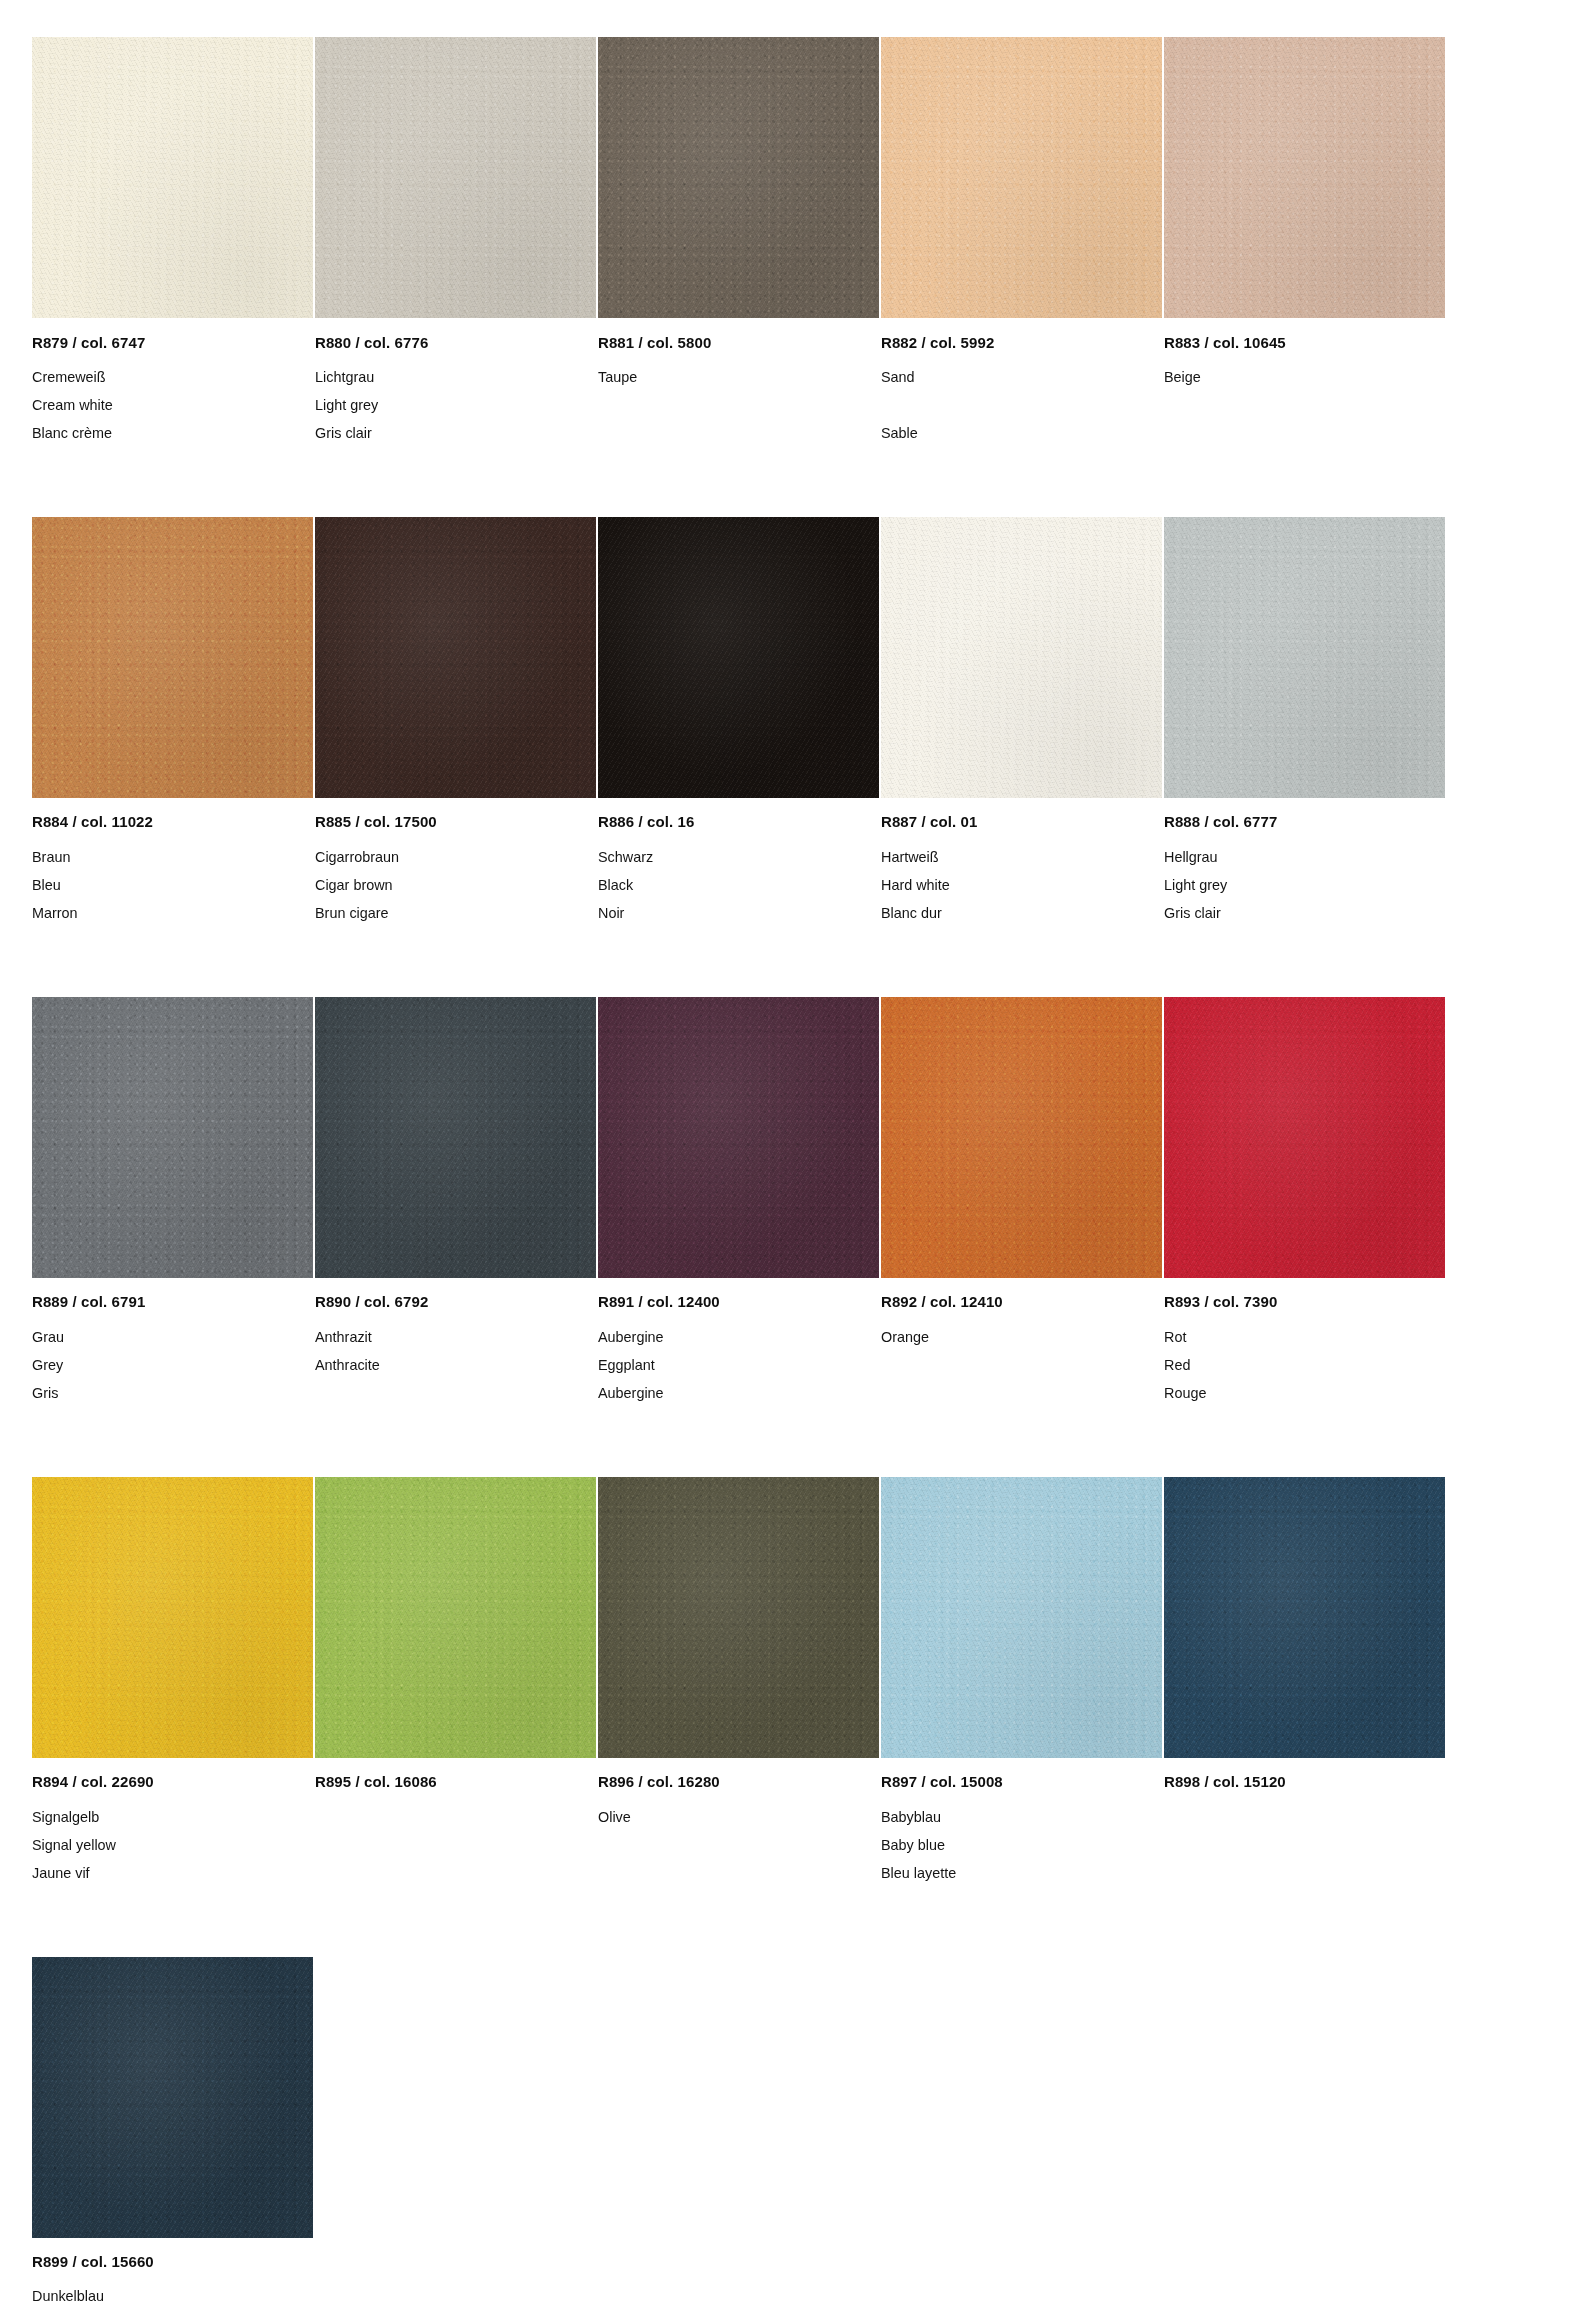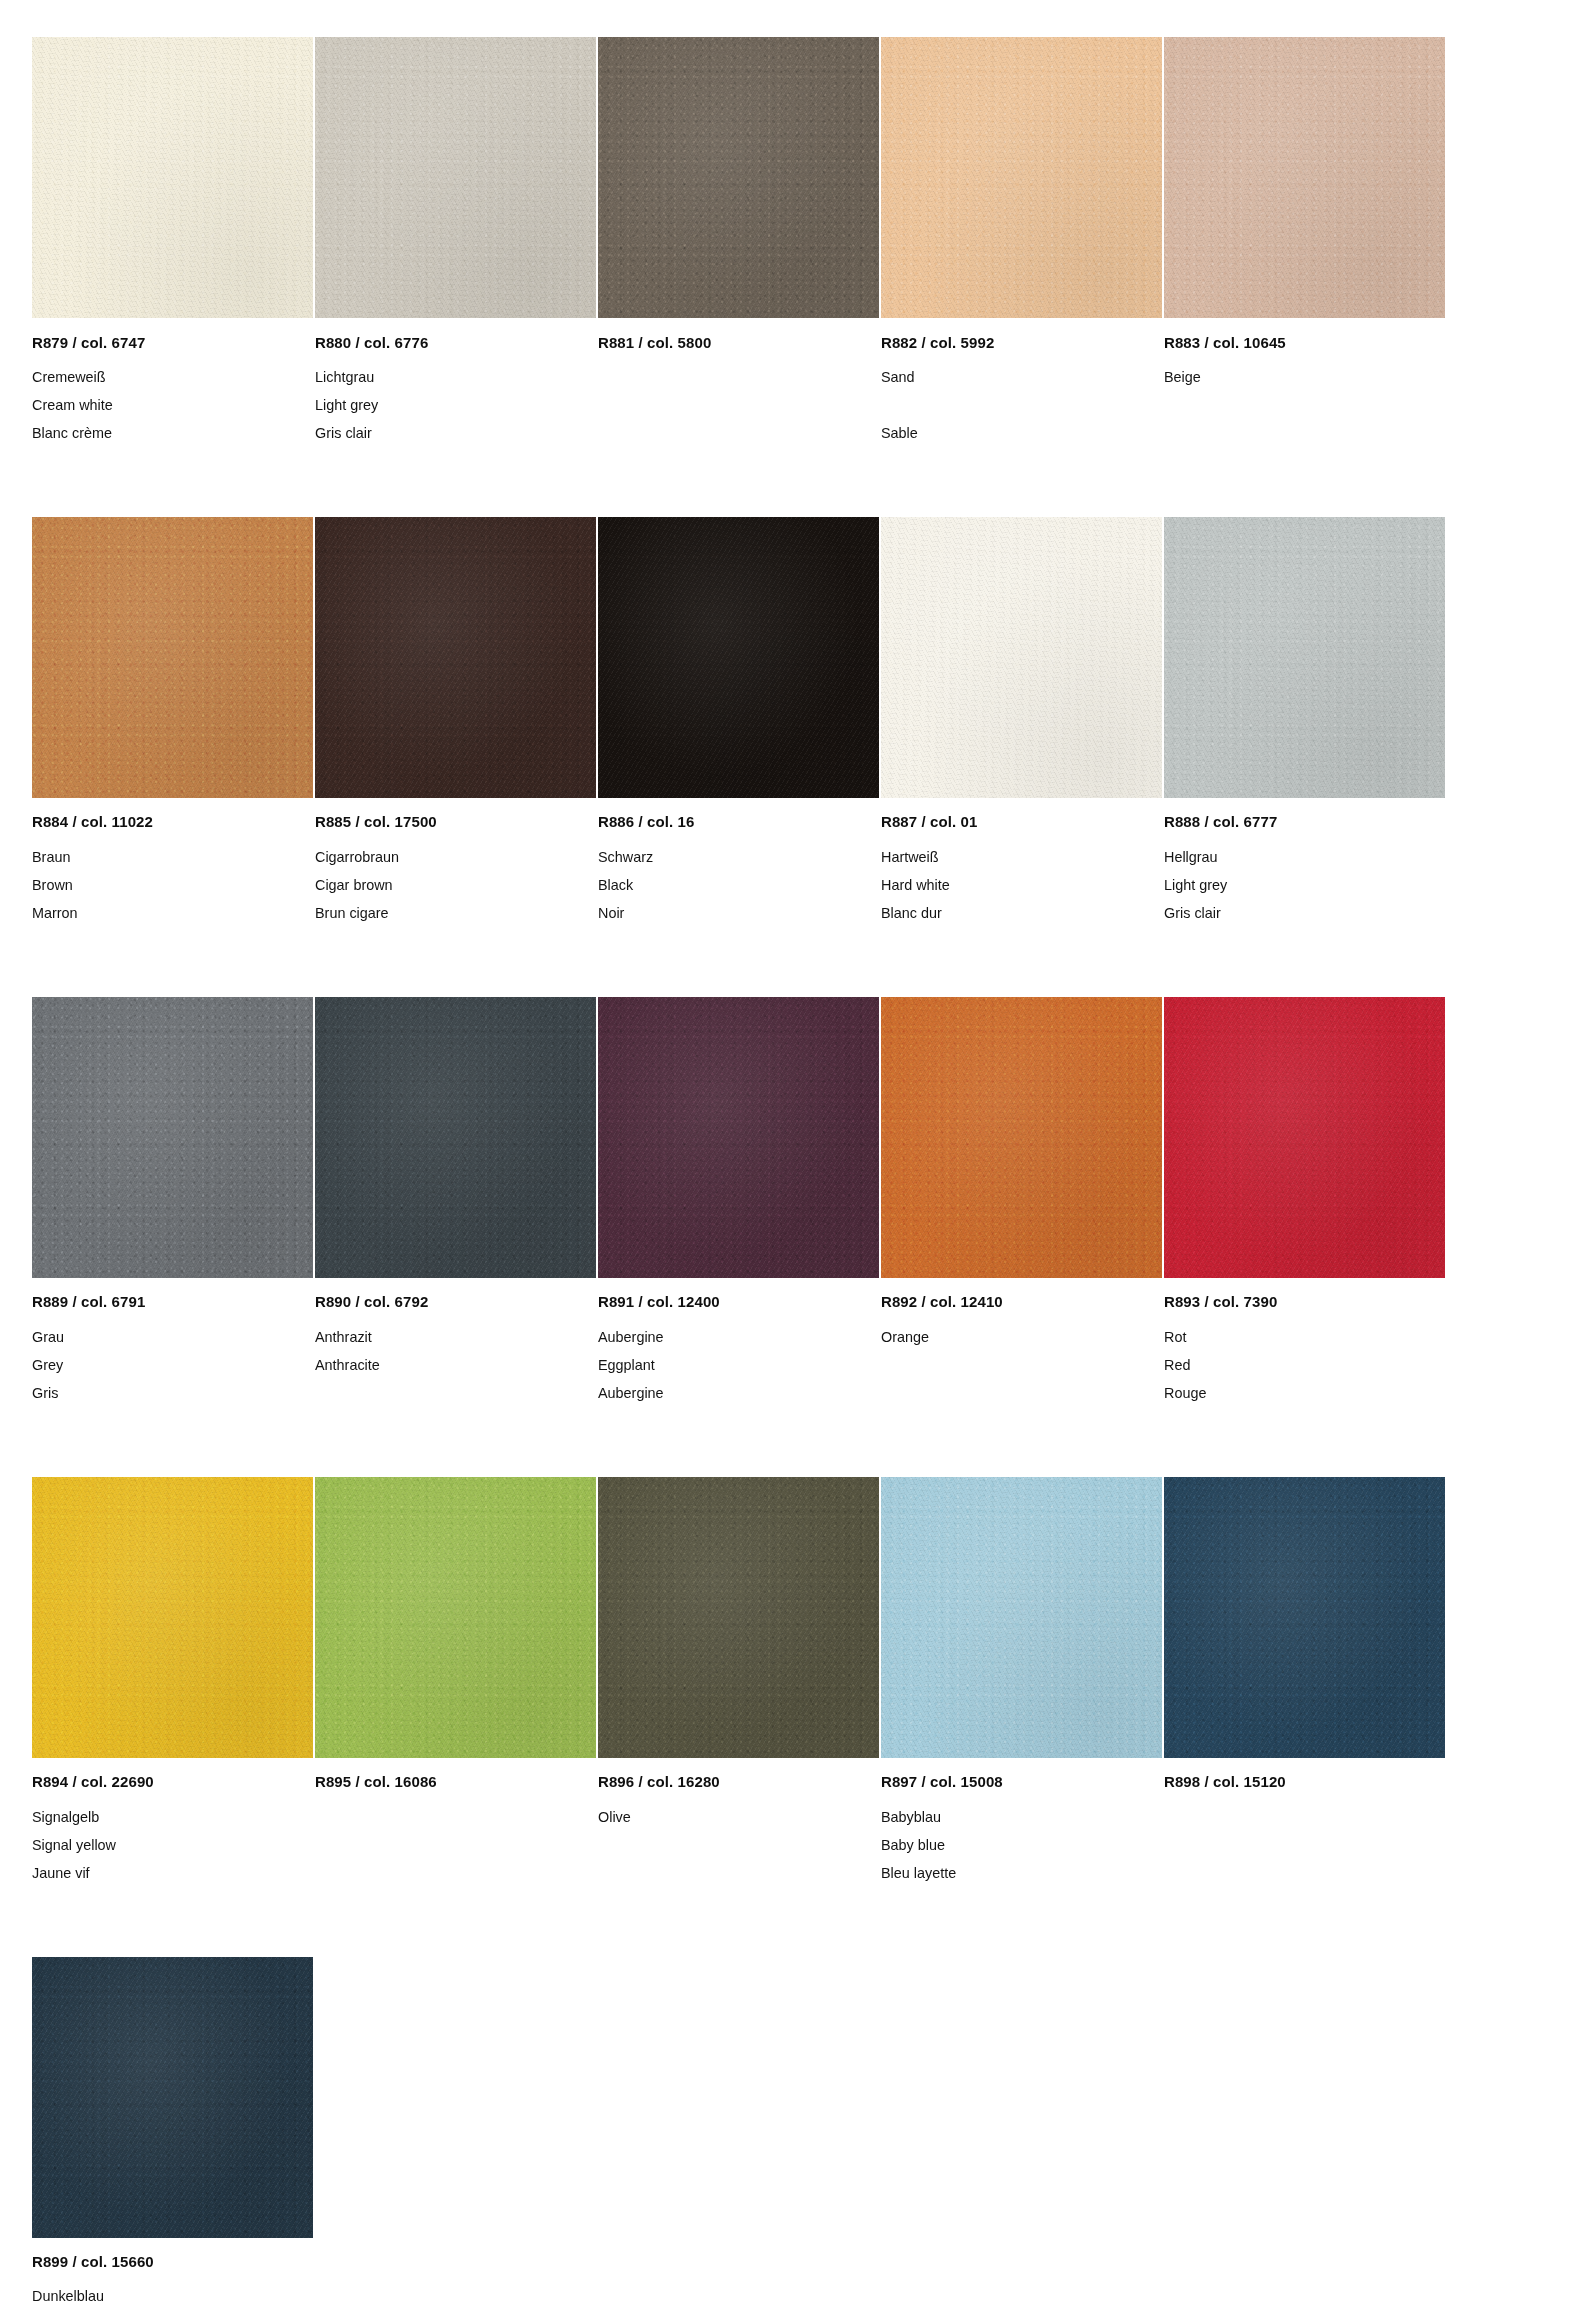--- a/index.html
+++ b/index.html
@@ -112,20 +112,25 @@
             <div class="name">Lichtgrau</div>
             <div class="name">Light grey</div>
             <div class="name">Gris clair</div>
           </div>
         </div>
       </div>
       <div class="cell">
         <div class="swatch" style="background-color: rgb(110, 100, 88);"></div>
         <div class="caption">
           <div class="code">R881 / col. 5800</div>
+          <div class="names">
+            <div class="name">Taupe</div>
+            <div class="name empty"></div>
+            <div class="name empty"></div>
+          </div>
         </div>
       </div>
       <div class="cell">
         <div class="swatch" style="background-color: rgb(238, 197, 155);"></div>
         <div class="caption">
           <div class="code">R882 / col. 5992</div>
           <div class="names">
             <div class="name">Sand</div>
             <div class="name empty"></div>
             <div class="name">Sable</div>
@@ -142,21 +147,21 @@
             <div class="name empty"></div>
           </div>
         </div>
       </div>
       <div class="cell">
         <div class="swatch" style="background-color: rgb(196, 131, 74);"></div>
         <div class="caption">
           <div class="code">R884 / col. 11022</div>
           <div class="names">
             <div class="name">Braun</div>
-            <div class="name">Brown</div>
+            <div class="name">Bleu</div>
             <div class="name">Marron</div>
           </div>
         </div>
       </div>
       <div class="cell">
         <div class="swatch" style="background-color: rgb(58, 39, 34);"></div>
         <div class="caption">
           <div class="code">R885 / col. 17500</div>
           <div class="names">
             <div class="name">Cigarrobraun</div>

